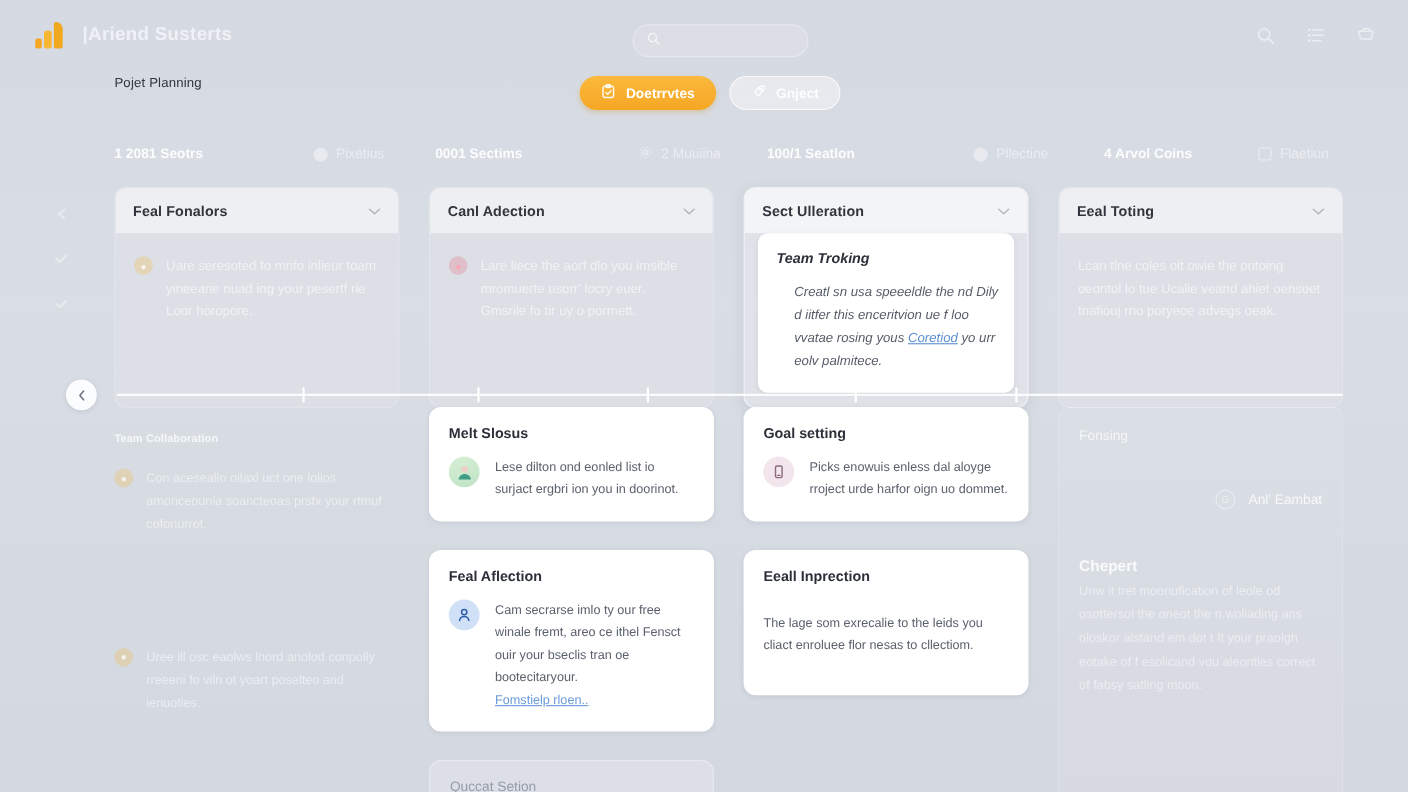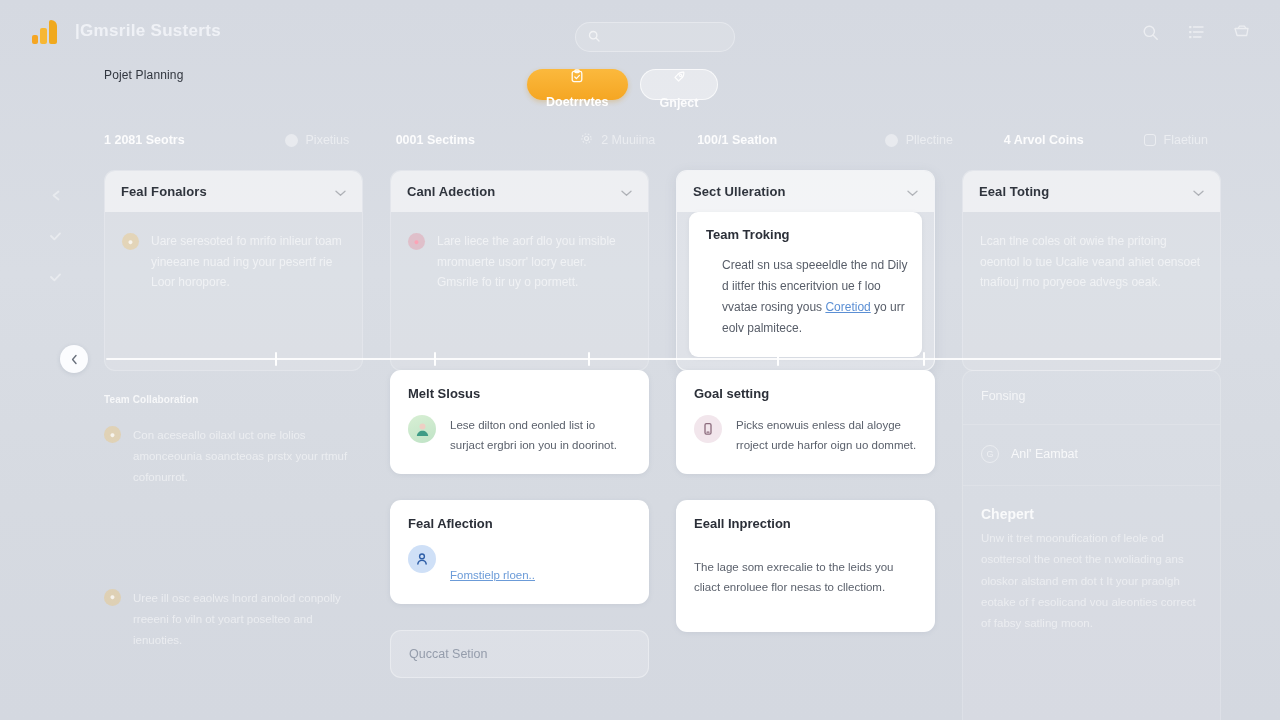--- a/index.html
+++ b/index.html
@@ -127,21 +127,20 @@
     display: flex;
     align-items: center;
     gap: 9px;
     height: 31px;
     padding: 0 19px;
     border-radius: 16px;
     font-size: 12.5px;
     font-weight: 600;
     cursor: pointer;
     white-space: nowrap;
-    flex-direction: column;
   }
   .tab.active {
     background: linear-gradient(180deg, #fbb93d 0%, #f5a623 100%);
     color: #ffffff;
     box-shadow: 0 2px 5px rgba(214,150,30,.32);
   }
   .tab.ghost {
     background: rgba(255,255,255,.42);
     border: 1px solid rgba(255,255,255,.72);
     color: rgba(255,255,255,.92);
@@ -261,20 +260,21 @@
     font-weight: 500;
   }
 
   
   .note {
     margin: 0 12px 13px 12px;
     background: #ffffff;
     border-radius: 9px;
     padding: 15px 11px 18px 17px;
     box-shadow: 0 1px 4px rgba(110,120,140,.10);
+    font-style: italic;
   }
   .note-title {
     font-size: 13px;
     font-weight: 600;
     color: #2b2f38;
     margin-bottom: 13px;
   }
   .note-text {
     font-size: 12px;
     line-height: 1.75;
@@ -424,20 +424,21 @@
   .rp-divider {
     height: 1px;
     background: rgba(255,255,255,.16);
     margin: 0 -18px 20px -18px;
   }
   .rp-row {
     display: flex;
     align-items: center;
     gap: 12px;
     margin-bottom: 22px;
+    justify-content: flex-end;
   }
   .rp-ring {
     width: 18px; height: 18px;
     border-radius: 50%;
     border: 1.5px solid rgba(255,255,255,.45);
     flex: none;
     display: flex; align-items: center; justify-content: center;
     font-size: 9px; color: rgba(255,255,255,.55);
   }
   .rp-row-label {
@@ -464,21 +465,21 @@
 <div class="page-wash"></div>
 
 <div class="topbar">
 
   <div class="brand">
     <div class="brand-logo">
       <i></i>
         <i></i>
         <i></i>
     </div>
-    <div class="brand-name">|Gmsrile Susterts</div>
+    <div class="brand-name">|Ariend Susterts</div>
   </div>
 
   <div class="search-wrap">
     <span>
       <svg width="12" height="12" viewBox="0 0 12 12" fill="none">
         <circle cx="5.2" cy="5.2" r="3.7" stroke="#ffffff" stroke-width="1.3"></circle>
         <line x1="8" y1="8" x2="11" y2="11" stroke="#ffffff" stroke-width="1.3" stroke-linecap="round"></line>
       </svg>
     </span>
     <input class="search-input" type="text" placeholder="" style="">
@@ -702,20 +703,21 @@
     <div class="wcard">
       <div class="wcard-title">Feal Aflection</div>
       <div class="wcard-row">
         <span class="avatar av-blue">
           <svg width="14" height="14" viewBox="0 0 14 14" fill="none">
             <circle cx="7" cy="4.4" r="2.4" stroke="#2f5fa8" stroke-width="1.4"></circle>
             <path d="M2.8 12c.4-2.2 2.1-3.6 4.2-3.6S10.8 9.8 11.2 12" stroke="#2f5fa8" stroke-width="1.4" stroke-linecap="round"></path>
           </svg>
         </span>
         <div class="wcard-text">
+          <span>Cam secrarse imlo ty our free winale fremt, areo ce ithel Fensct ouir your bseclis tran  oe bootecitaryour.</span>
           <br><a class="lnk" href="#">Fomstielp rloen..</a>
         </div>
       </div>
     </div>
 
     <div class="ghost-card">
       <div class="ghost-card-title">Quccat Setion</div>
     </div>
   </div>
 

